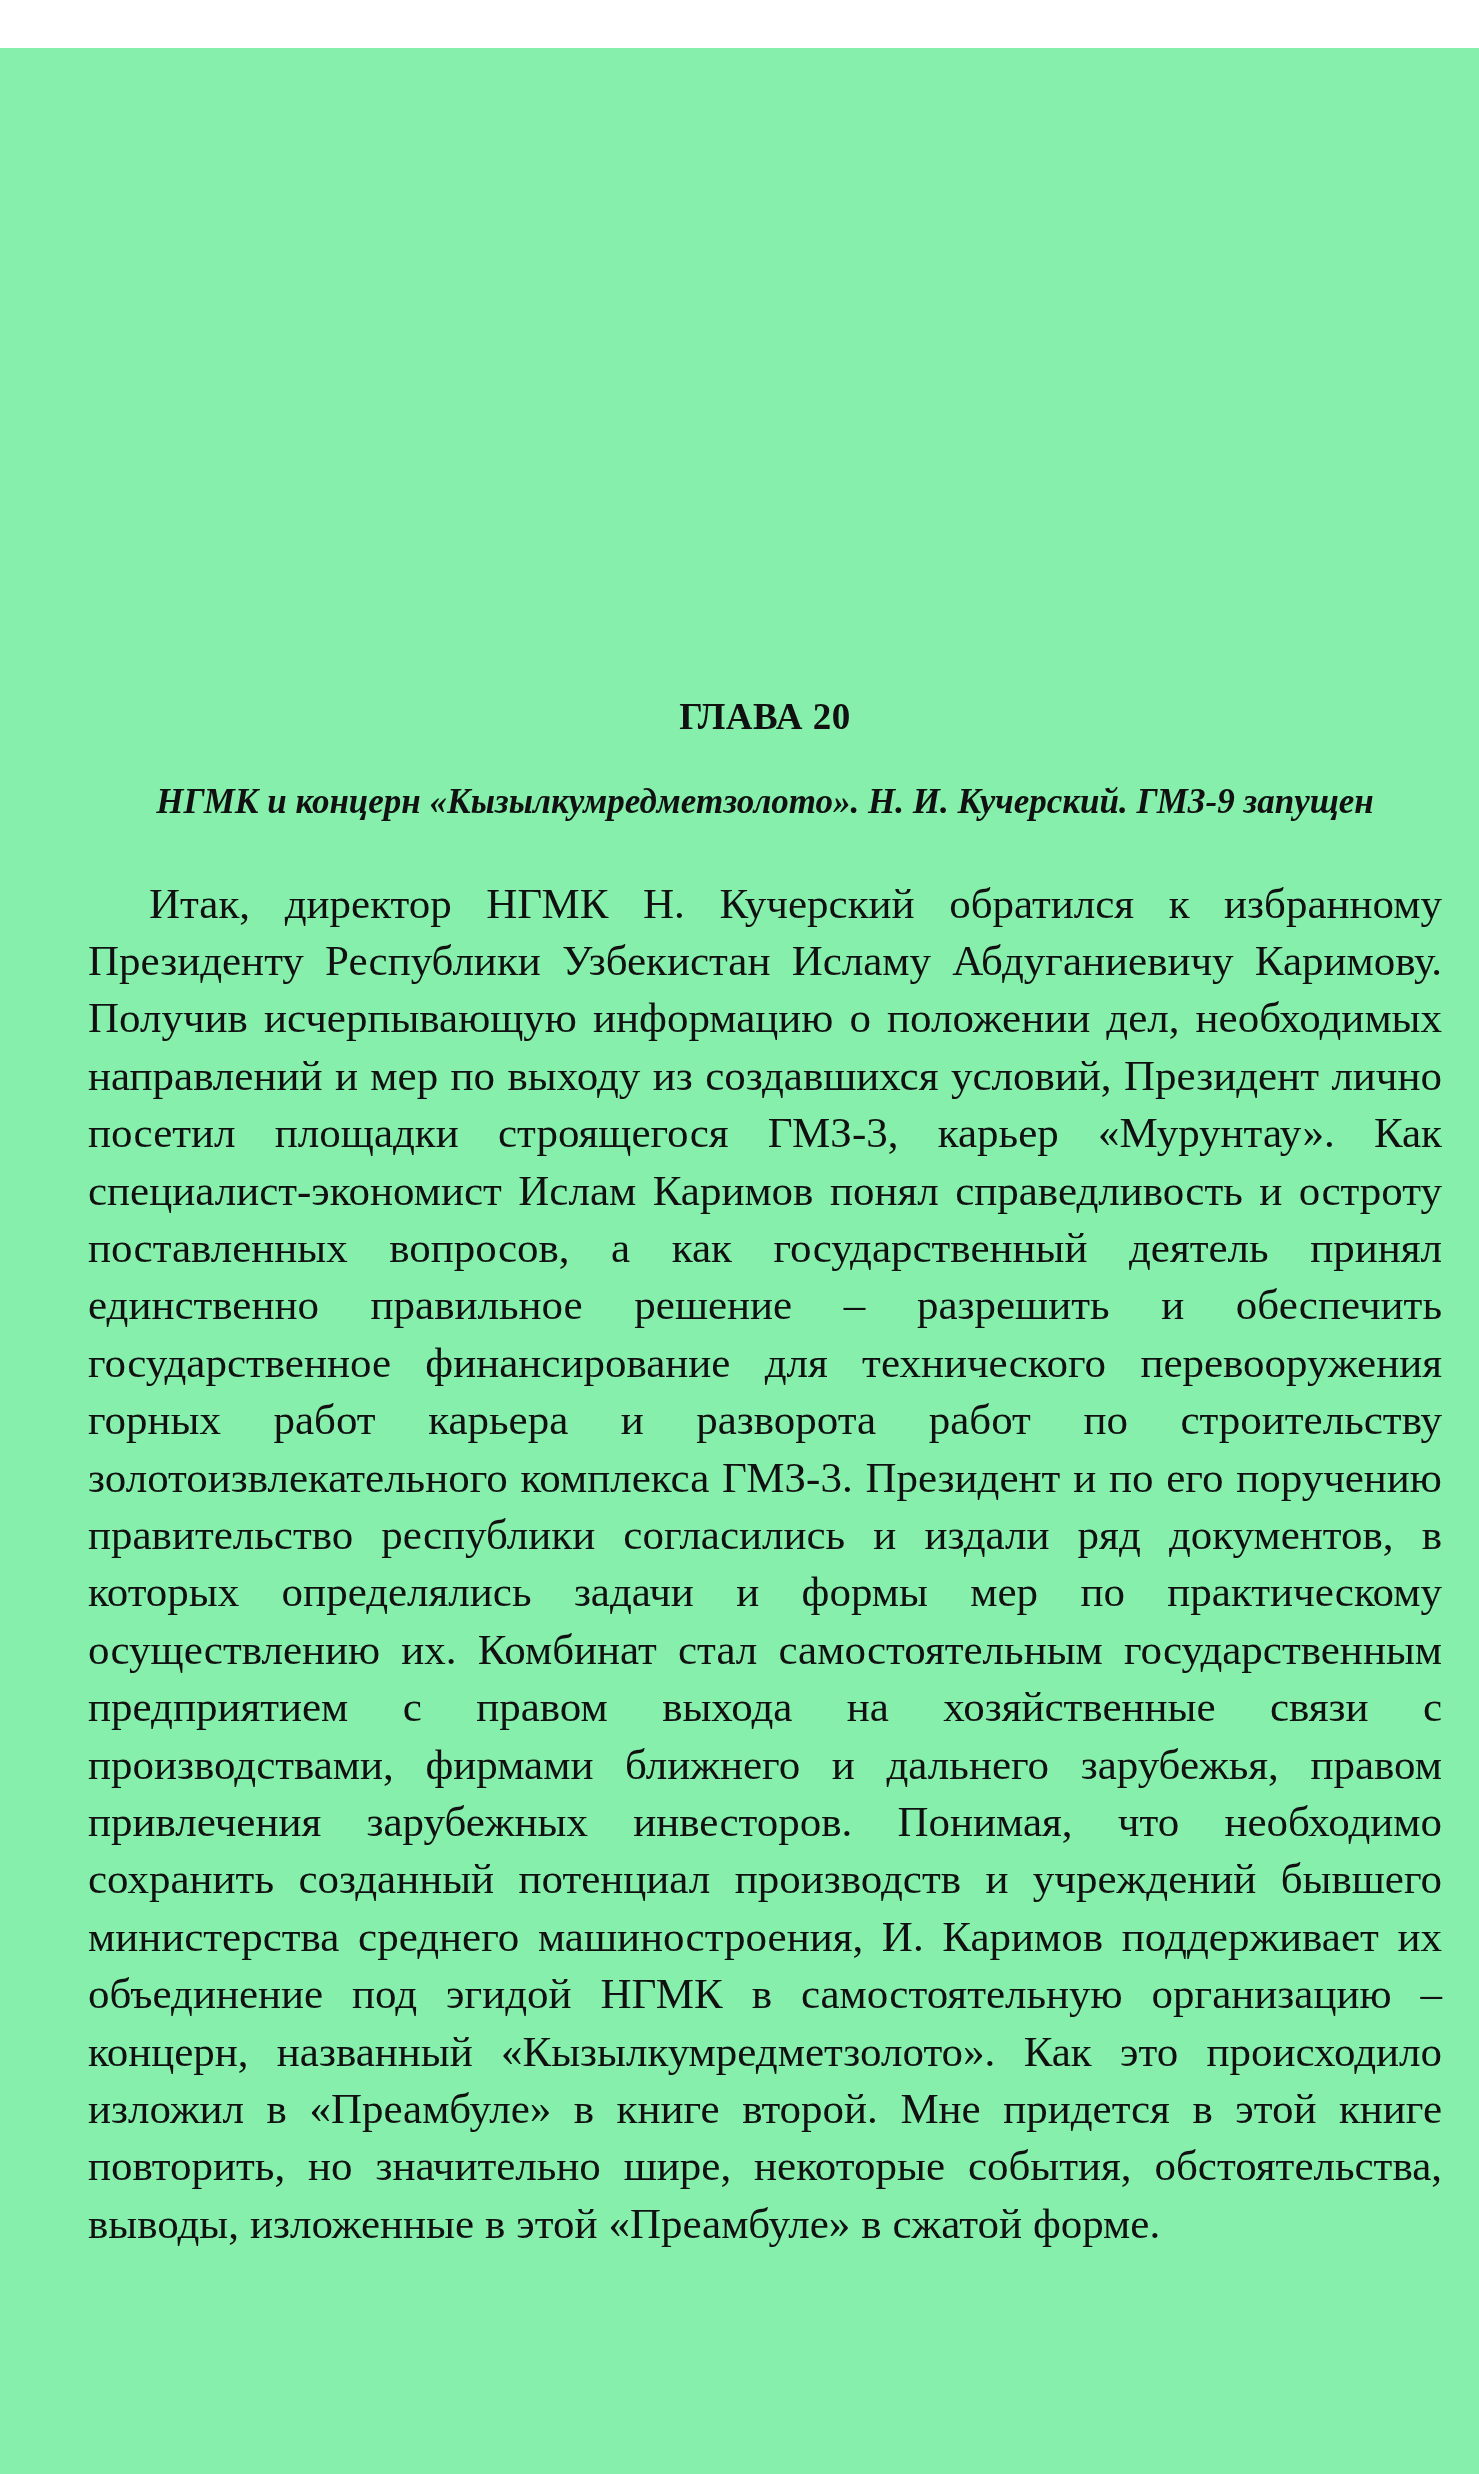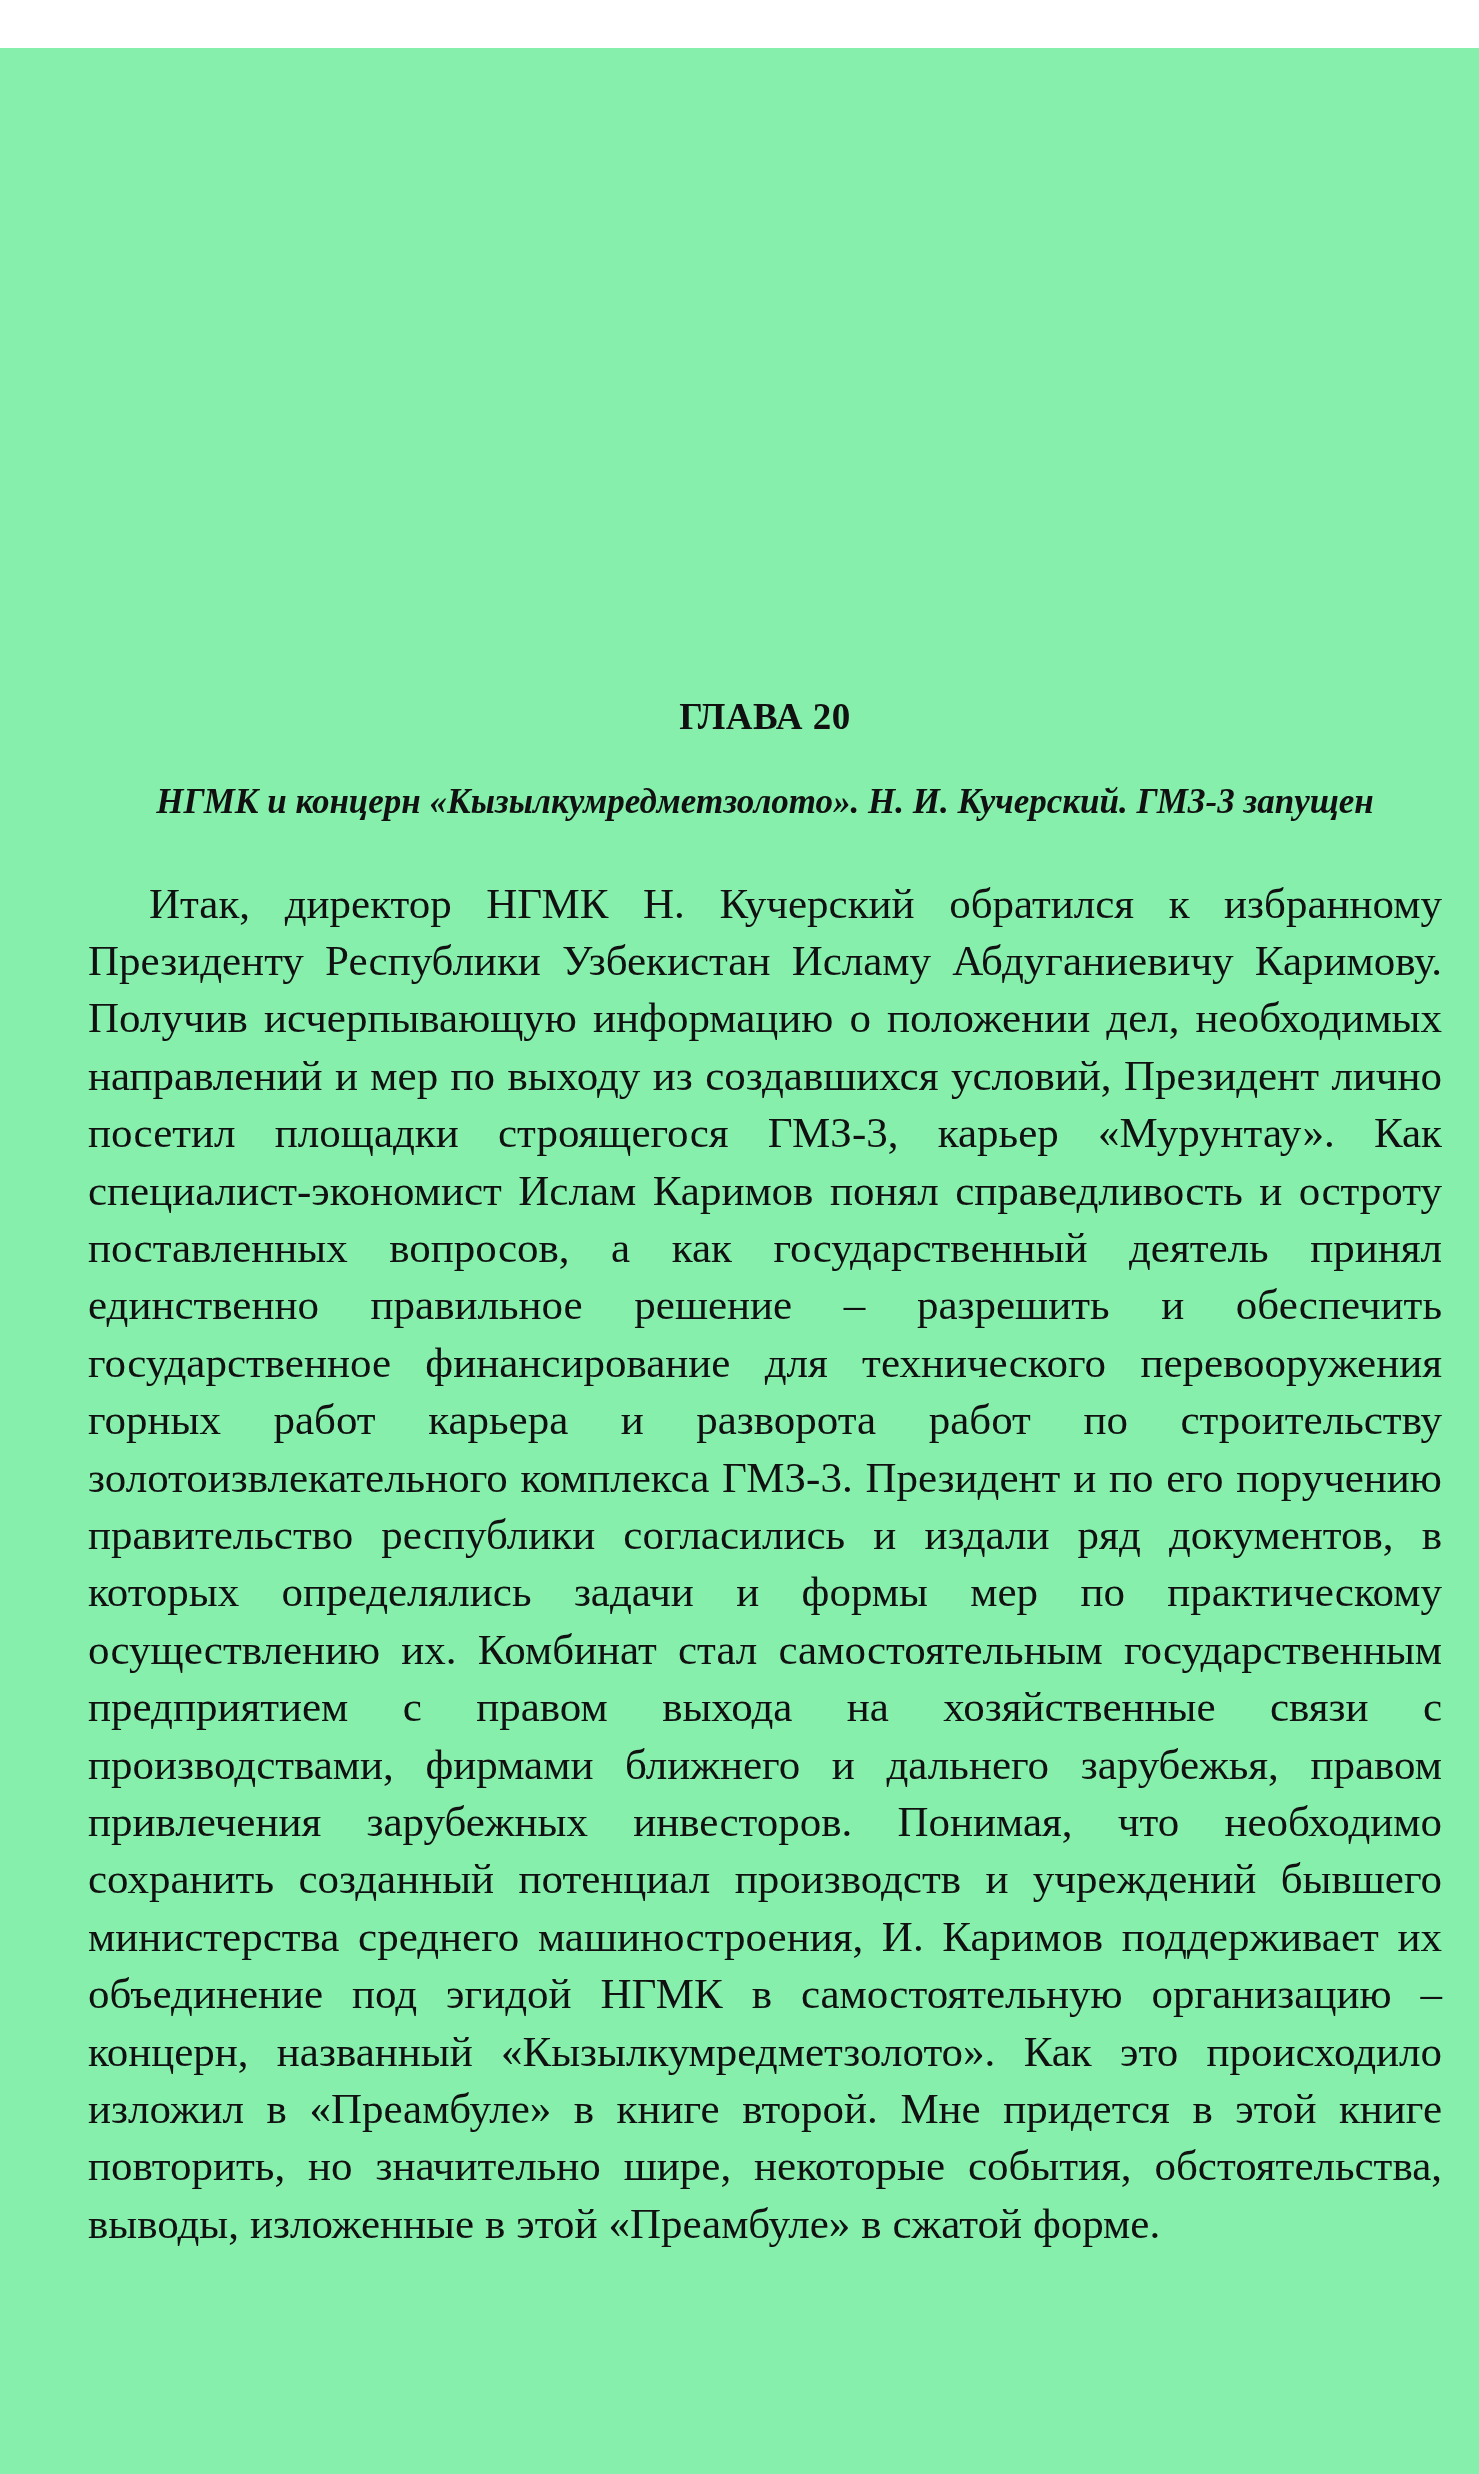--- a/index.html
+++ b/index.html
@@ -59,17 +59,17 @@
     word-spacing: 0.2px;
     font-family: "Liberation Serif", "DejaVu Serif", serif;
   }
 </style>
 </head>
 <body>
 
 <div class="page">
   <div class="content">
     <h1 class="chapter-heading">ГЛАВА 20</h1>
-    <h2 class="chapter-subtitle">НГМК и концерн «Кызылкумредметзолото». Н. И. Кучерский. ГМЗ-3 запущен</h2>
+    <h2 class="chapter-subtitle">НГМК и концерн «Кызылкумредметзолото». Н. И. Кучерский. ГМЗ-9 запущен</h2>
     <p class="body-paragraph">Итак, директор НГМК Н. Кучерский обратился к избранному Президенту Республики Узбекистан Исламу Абдуганиевичу Каримову. Получив исчерпывающую информацию о положении дел, необходимых направлений и мер по выходу из создавшихся условий, Президент лично посетил площадки строящегося ГМЗ-3, карьер «Мурунтау». Как специалист-экономист Ислам Каримов понял справедливость и остроту поставленных вопросов, а как государственный деятель принял единственно правильное решение – разрешить и обеспечить государственное финансирование для технического перевооружения горных работ карьера и разворота работ по строительству золотоизвлекательного комплекса ГМЗ-3. Президент и по его поручению правительство республики согласились и издали ряд документов, в которых определялись задачи и формы мер по практическому осуществлению их. Комбинат стал самостоятельным государственным предприятием с правом выхода на хозяйственные связи с производствами, фирмами ближнего и дальнего зарубежья, правом привлечения зарубежных инвесторов. Понимая, что необходимо сохранить созданный потенциал производств и учреждений бывшего министерства среднего машиностроения, И. Каримов поддерживает их объединение под эгидой НГМК в самостоятельную организацию – концерн, названный «Кызылкумредметзолото». Как это происходило изложил в «Преамбуле» в книге второй. Мне придется в этой книге повторить, но значительно шире, некоторые события, обстоятельства, выводы, изложенные в этой «Преамбуле» в сжатой форме.</p>
   </div>
 </div>
 
 
 </body></html>

